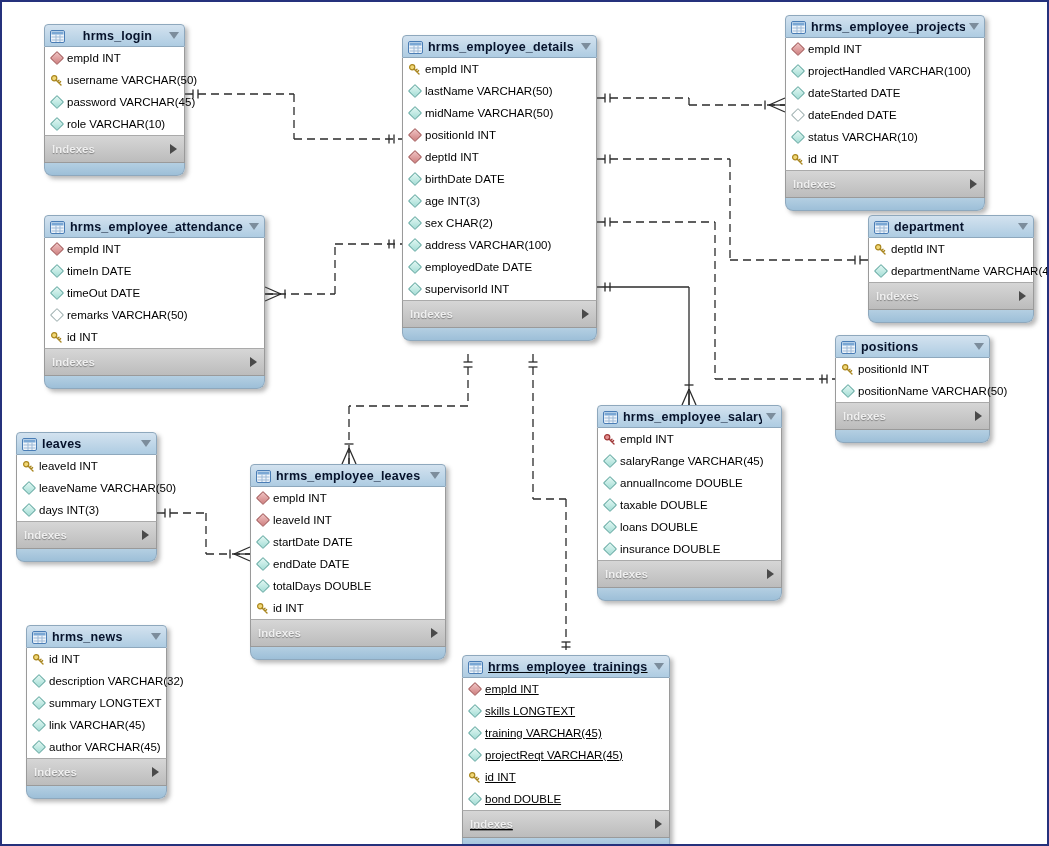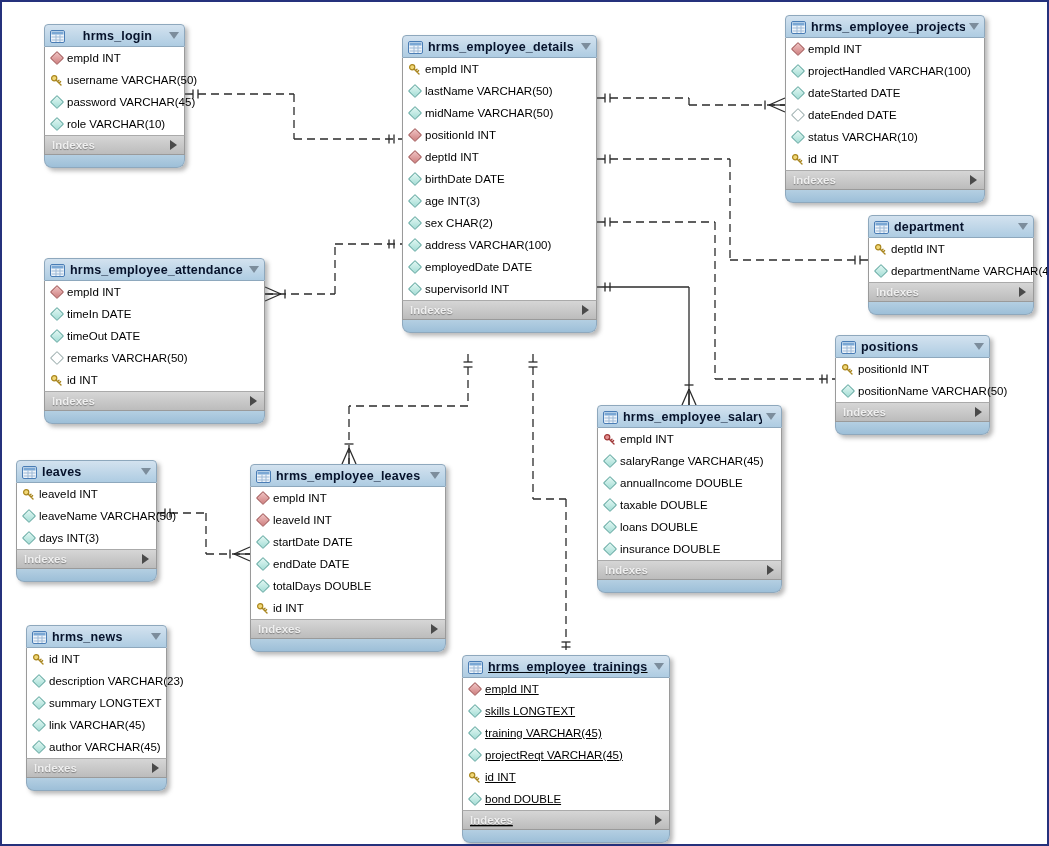--- a/index.html
+++ b/index.html
@@ -51,21 +51,21 @@
     height:22px; display:flex; align-items:center;
     padding-left:5px; font-size:11.5px; color:#000;
     white-space:nowrap;
   }
   .ficon { width:13px; height:13px; margin-right:4px; display:inline-flex; align-items:center; justify-content:center; flex:0 0 auto; }
   .diamond { width:8px; height:8px; transform:rotate(45deg); border-radius:1px; }
   .d-fk   { background:linear-gradient(135deg,#f0c3c3,#cf8080); border:1px solid #a05050; }
   .d-col  { background:linear-gradient(135deg,#e2f7f3,#a5ded6); border:1px solid #5fa8a0; }
   .d-null { background:#ffffff; border:1px solid #9fb0b0; }
   .tbl-indexes {
-    height:20px;
+    height:28px;
     background:linear-gradient(#d6d6d6,#bcbcbc);
     border:1px solid #9a9a9a; border-top:1px solid #aaa;
     display:flex; align-items:center; justify-content:space-between;
     padding:0 7px; box-sizing:border-box;
     font-size:11.5px; font-weight:bold; color:#efefef;
     text-shadow:0 1px 1px rgba(0,0,0,0.35);
   }
   .idx-arrow {
     width:0; height:0;
     border-top:5px solid transparent;
@@ -439,21 +439,21 @@
             </span>
             <span>positionName VARCHAR(50)</span>
           </div>
         </div>
         <div class="tbl-indexes">
           <span>Indexes</span>
           <span class="idx-arrow"></span>
         </div>
         <div class="tbl-bottom"></div>
       </div>
-      <div class="db-table" style="left: 42px; top: 213px; width: 221px; margin-top: 43px;">
+      <div class="db-table" style="left: 42px; top: 213px; width: 221px;">
         <div class="tbl-header">
           <span class="tbl-icon"><svg viewBox="0 0 15 13" width="15" height="13">
               <rect x="0.5" y="0.5" width="14" height="12" rx="1.5" fill="#eef4fa" stroke="#4a7db5"></rect>
               <rect x="1.5" y="1.5" width="12" height="3" fill="#7aa7d4"></rect>
               <line x1="1.5" y1="7" x2="13.5" y2="7" stroke="#9db9d6"></line>
               <line x1="1.5" y1="10" x2="13.5" y2="10" stroke="#9db9d6"></line>
               <line x1="6" y1="4.5" x2="6" y2="12" stroke="#9db9d6"></line>
               <line x1="10" y1="4.5" x2="10" y2="12" stroke="#9db9d6"></line>
             </svg></span>
           <span class="tname">hrms_employee_attendance</span>
@@ -553,21 +553,21 @@
             </span>
             <span>insurance DOUBLE</span>
           </div>
         </div>
         <div class="tbl-indexes">
           <span>Indexes</span>
           <span class="idx-arrow"></span>
         </div>
         <div class="tbl-bottom"></div>
       </div>
-      <div class="db-table" style="left: 14px; top: 458px; width: 141px;">
+      <div class="db-table" style="left: 14px; top: 430px; width: 141px;">
         <div class="tbl-header">
           <span class="tbl-icon"><svg viewBox="0 0 15 13" width="15" height="13">
               <rect x="0.5" y="0.5" width="14" height="12" rx="1.5" fill="#eef4fa" stroke="#4a7db5"></rect>
               <rect x="1.5" y="1.5" width="12" height="3" fill="#7aa7d4"></rect>
               <line x1="1.5" y1="7" x2="13.5" y2="7" stroke="#9db9d6"></line>
               <line x1="1.5" y1="10" x2="13.5" y2="10" stroke="#9db9d6"></line>
               <line x1="6" y1="4.5" x2="6" y2="12" stroke="#9db9d6"></line>
               <line x1="10" y1="4.5" x2="10" y2="12" stroke="#9db9d6"></line>
             </svg></span>
           <span class="tname">leaves</span>
@@ -682,21 +682,21 @@
                 <circle cx="4.2" cy="4.2" r="2.6" fill="#f2d877" stroke="#a9861f" stroke-width="1.2"></circle>
                 <path d="M6 6 L11 11 M9 9 L10.6 7.6 M7.5 7.5 L9 6.2" fill="none" stroke="#a9861f" stroke-width="1.4" stroke-linecap="round"></path>
               </svg>
             </span>
             <span>id INT</span>
           </div>
           <div class="frow">
             <span class="ficon">
               <span class="diamond d-col"></span>
             </span>
-            <span>description VARCHAR(23)</span>
+            <span>description VARCHAR(32)</span>
           </div>
           <div class="frow">
             <span class="ficon">
               <span class="diamond d-col"></span>
             </span>
             <span>summary LONGTEXT</span>
           </div>
           <div class="frow">
             <span class="ficon">
               <span class="diamond d-col"></span>

